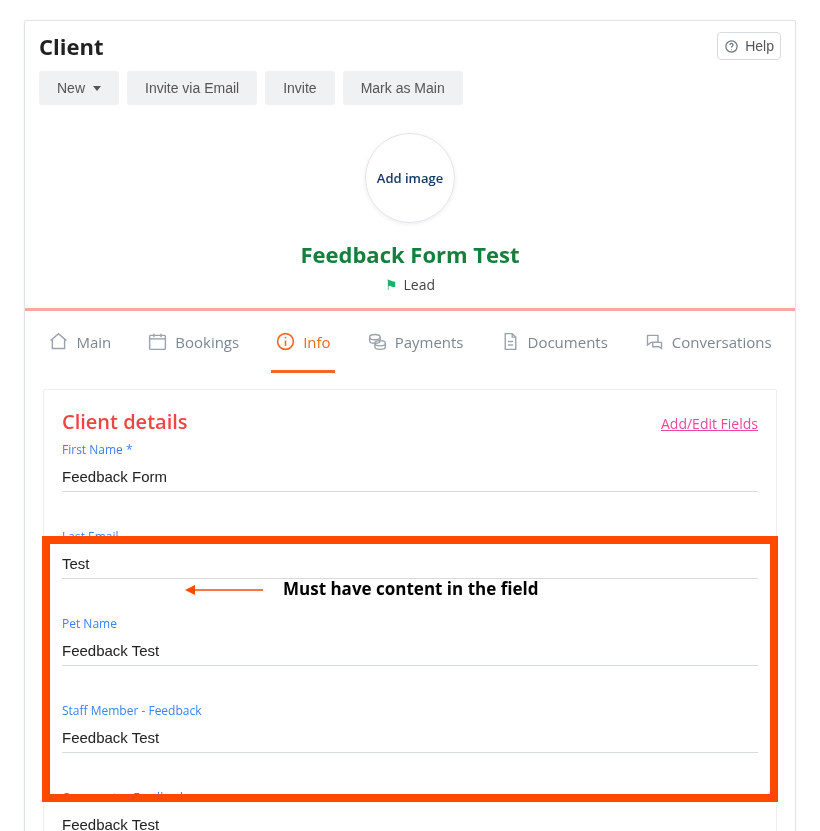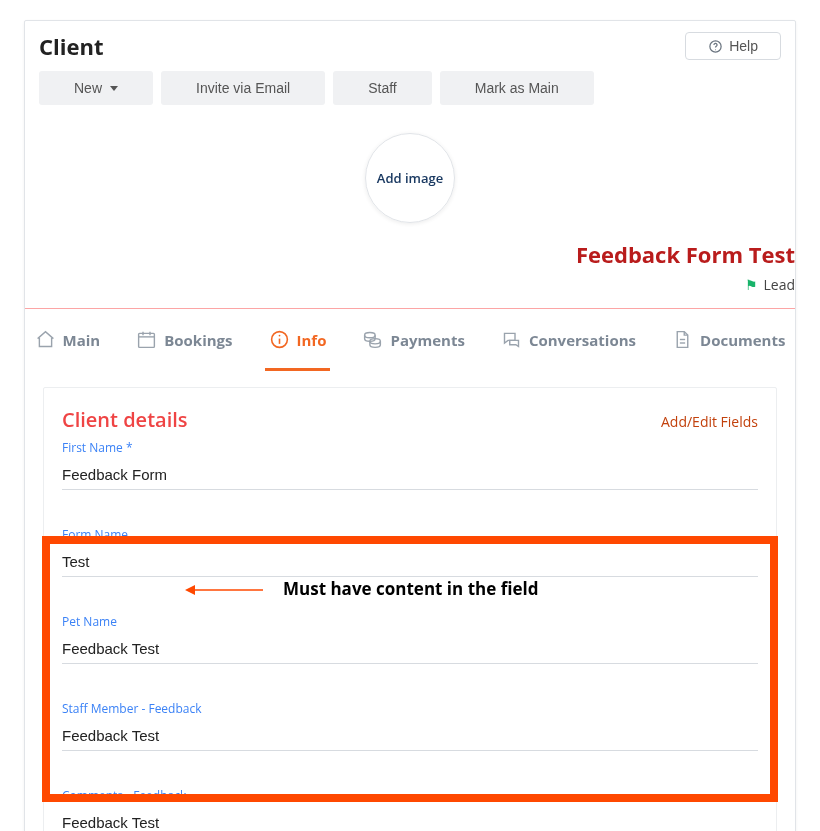--- a/index.html
+++ b/index.html
@@ -32,98 +32,97 @@
   }
   .page-title {
     font-size: 22px;
     font-weight: 700;
     color: #222;
   }
   .help-btn {
     border: 1px solid #d7dbe0;
     border-radius: 4px;
     background: #fff;
-    padding: 5px 22px;
+    padding: 5px 6px;
     font-size: 14px;
     color: #555;
     display: inline-flex;
     align-items: center;
     gap: 6px;
     cursor: pointer;
   }
   .help-btn svg { width: 15px; height: 15px; }
 
   .toolbar {
     display: flex;
     gap: 8px;
     padding: 10px 14px 14px 14px;
   }
   .btn {
     background: #f0f1f3;
     border: none;
     border-radius: 3px;
-    padding: 9px 35px;
+    padding: 9px 18px;
     font-size: 14px;
     color: #555;
     cursor: pointer;
     display: inline-flex;
     align-items: center;
     gap: 8px;
   }
   .caret-down {
     width: 0; height: 0;
     border-left: 4px solid transparent;
     border-right: 4px solid transparent;
     border-top: 5px solid #555;
   }
 
   .canvas-gap { height: 4px; background: #fff; }
 
   
   .profile {
-    text-align: right;
+    text-align: center;
     padding: 10px 0 14px 0;
-    border-bottom: 1px solid #fca5a5;
+    border-bottom: 3px solid #fca5a5;
   }
   .avatar {
     width: 90px; height: 90px;
     border-radius: 50%;
     border: 1px solid #e1e4e8;
     margin: 0 auto 16px auto;
     display: flex;
     align-items: center;
     justify-content: center;
     font-size: 13px;
     color: #1b3a62;
     font-weight: 600;
     cursor: pointer;
     box-shadow: 0 1px 4px rgba(0,0,0,0.08);
   }
   .client-name {
     font-size: 22px;
     font-weight: 700;
-    color: #b91c1c;
+    color: #15803d;
   }
   .lead-row {
     margin-top: 6px;
     display: inline-flex;
     align-items: center;
     gap: 6px;
     font-size: 14px;
     color: #444;
   }
   .flag { color: #18b36a; font-size: 14px; }
 
   
   .tabs {
     display: flex;
     justify-content: center;
     gap: 28px;
     padding: 14px 0 0 0;
-    font-weight: bold;
   }
   .tab {
     display: inline-flex;
     align-items: center;
     gap: 7px;
     color: #7c8794;
     font-size: 15px;
     padding: 6px 4px 18px 4px;
     cursor: pointer;
     border-bottom: 3px solid transparent;
@@ -145,21 +144,22 @@
     justify-content: space-between;
     align-items: baseline;
     margin-bottom: 6px;
   }
   .details-title {
     font-size: 20px;
     font-weight: 600;
     color: #ef4444;
   }
   .addedit {
-    color: #c2410c;
+    color: #ec4899;
+    text-decoration: underline;
     font-size: 14px;
     cursor: pointer;
   }
   .field { margin-bottom: 36px; }
   .field-label {
     font-size: 12px;
     color: #3b82f6;
     margin-bottom: 6px;
   }
   .field-input {
@@ -216,21 +216,21 @@
         <span>Help</span>
       </button>
     </div>
 
     <div class="toolbar">
       <button class="btn">
         <span>New</span>
         <span class="caret-down"></span>
       </button>
       <button class="btn">Invite via Email</button>
-      <button class="btn">Staff</button>
+      <button class="btn">Invite</button>
       <button class="btn">Mark as Main</button>
     </div>
 
     <div class="canvas-gap"></div>
 
     <div class="profile">
       <div class="avatar">Add image</div>
       <div class="client-name">Feedback Form Test</div>
       <div class="lead-row">
         <span class="flag">⚑</span>
@@ -267,50 +267,50 @@
         <svg viewBox="0 0 24 24" fill="none" stroke="#9aa3ad" stroke-width="1.6">
           <ellipse cx="9" cy="7" rx="6" ry="3"></ellipse>
             <path d="M3 7v4c0 1.7 2.7 3 6 3s6-1.3 6-3V7"></path>
             <ellipse cx="15" cy="14" rx="6" ry="3"></ellipse>
             <path d="M9 14v4c0 1.7 2.7 3 6 3s6-1.3 6-3v-4"></path>
         </svg>
         <span>Payments</span>
       </div>
       <div class="tab">
         <svg viewBox="0 0 24 24" fill="none" stroke="#9aa3ad" stroke-width="1.6">
-          <path d="M4 5h12v8H8l-4 3z"></path>
-            <path d="M10 13h10v7l-3-2h-7z"></path>
-        </svg>
-        <span>Conversations</span>
-      </div>
-      <div class="tab">
-        <svg viewBox="0 0 24 24" fill="none" stroke="#9aa3ad" stroke-width="1.6">
           <path d="M6 3h8l4 4v14H6z"></path>
             <path d="M14 3v4h4"></path>
             <line x1="9" y1="12" x2="15" y2="12"></line>
             <line x1="9" y1="16" x2="15" y2="16"></line>
         </svg>
         <span>Documents</span>
+      </div>
+      <div class="tab">
+        <svg viewBox="0 0 24 24" fill="none" stroke="#9aa3ad" stroke-width="1.6">
+          <path d="M4 5h12v8H8l-4 3z"></path>
+            <path d="M10 13h10v7l-3-2h-7z"></path>
+        </svg>
+        <span>Conversations</span>
       </div>
     </div>
 
     <div class="details-wrap">
       <div class="details">
         <div class="details-head">
           <div class="details-title">Client details</div>
           <a class="addedit">Add/Edit Fields</a>
         </div>
 
         <div class="field">
           <div class="field-label">First Name *</div>
           <input class="field-input" value="Feedback Form" style="">
         </div>
 
         <div class="field">
-          <div class="field-label">Form Name</div>
+          <div class="field-label">Last Email</div>
           <input class="field-input" value="Test" style="">
         </div>
 
         <div class="field">
           <div class="field-label">Pet Name</div>
           <input class="field-input" value="Feedback Test" style="">
         </div>
 
         <div class="field">
           <div class="field-label">Staff Member - Feedback</div>

